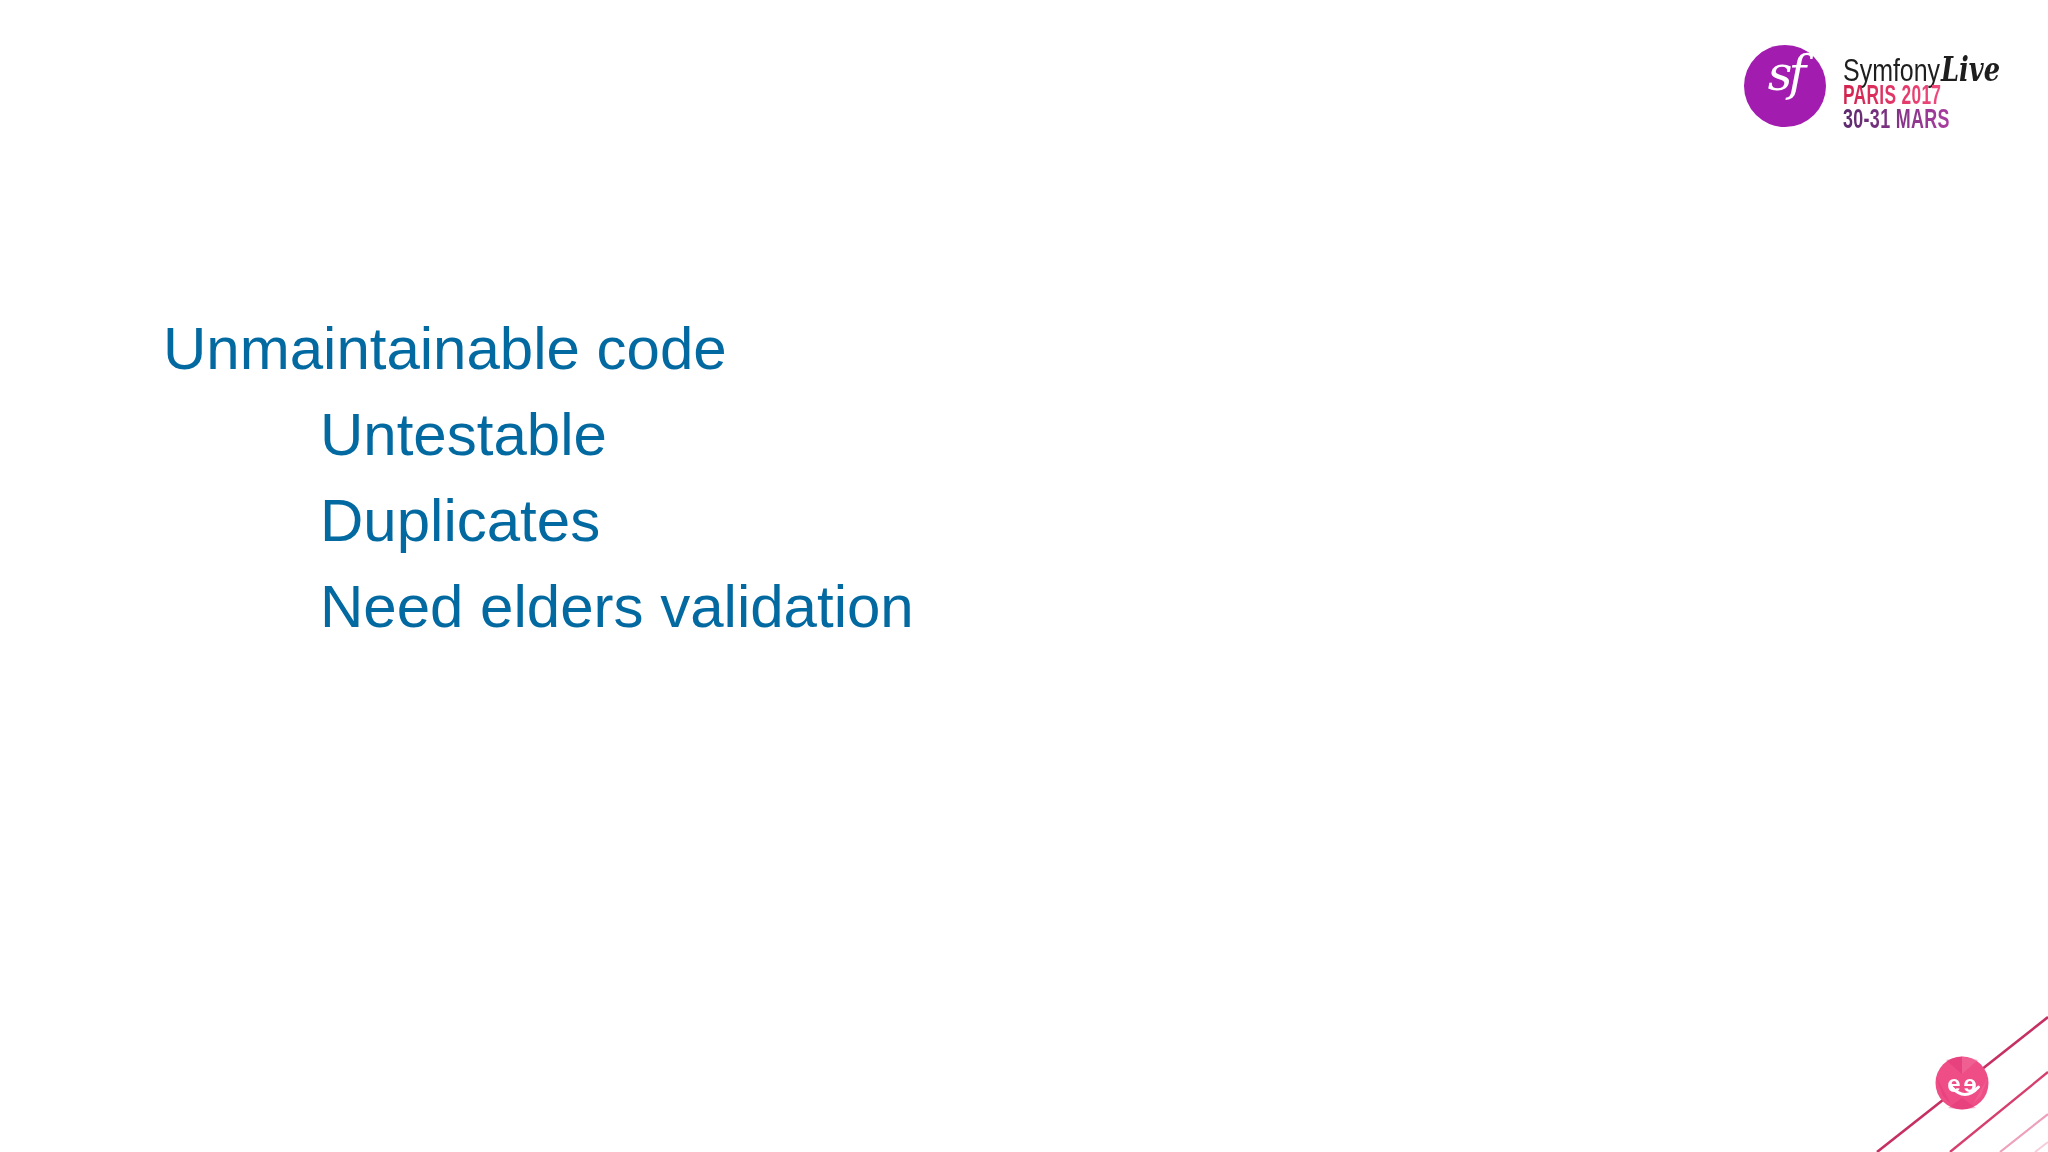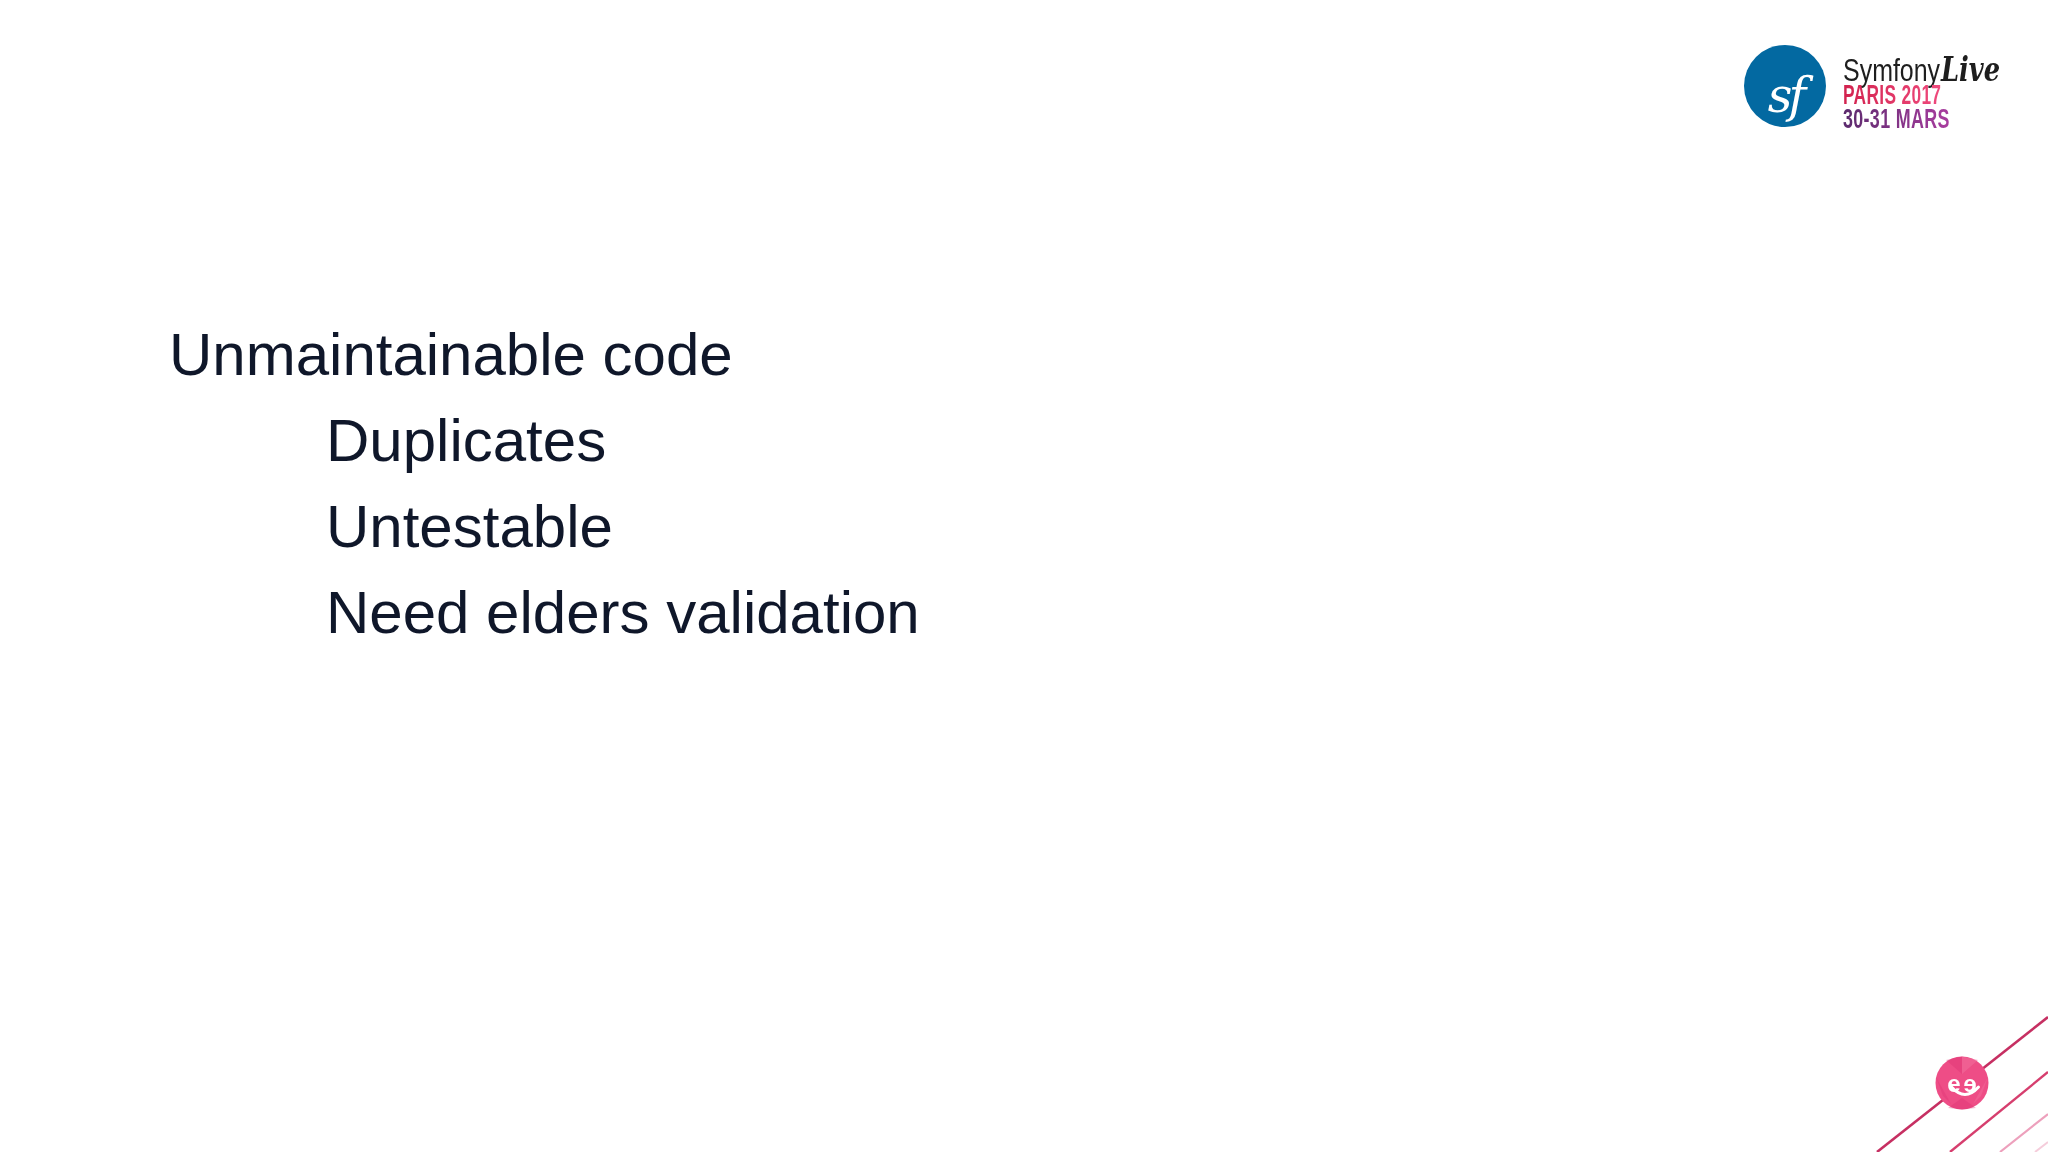--- a/index.html
+++ b/index.html
@@ -9,30 +9,30 @@
   }
   
   .title-row{
     position:absolute;left:159px;top:130px;white-space:nowrap;
     font-weight:bold;font-size:88px;letter-spacing:-1px;line-height:88px;
     color:#e5417a;
   }
   .title-main{margin-left:128px;}
   
   ul.bullets{
-    position:absolute;left:159px;top:302px;margin:10px;padding:0;list-style:none;
-    font-size:60px;line-height:86px;color:#0f172a;white-space:nowrap;
+    position:absolute;left:159px;top:302px;margin:4px;padding:0;list-style:none;
+    font-size:60px;line-height:86px;color:#0369a1;white-space:nowrap;
   }
   ul.bullets li.indent{padding-left:157px;}
   ul.bullets li.spacer{height:86px;}
   
   .sf-circle{
     position:absolute;left:1744px;top:45px;width:82px;height:82px;
-    border-radius:50%;background:#0369a1;color:#ffffff;
-    display:flex;align-items:flex-end;justify-content:center;
+    border-radius:50%;background:#a21caf;color:#ffffff;
+    display:flex;align-items:flex-start;justify-content:center;
     font-family:"DejaVu Serif",serif;font-style:italic;
     font-size:48px;letter-spacing:-4px;padding-bottom:4px;box-sizing:border-box;
   }
   .sym-line{position:absolute;left:1843px;transform-origin:left top;white-space:nowrap;}
   .sym-brand{
     top:50px;font-size:32px;color:#1e1e1e;letter-spacing:0;
     transform:scaleX(.78);
   }
   .sym-brand .live{
     font-family:"DejaVu Serif",serif;font-style:italic;font-weight:bold;
@@ -65,22 +65,22 @@
     <span>sf</span>
   </div>
   <div class="sym-line sym-brand">
     <span>Symfony</span><span class="live">Live</span>
   </div>
   <div class="sym-line sym-paris">PARIS 2017</div>
   <div class="sym-line sym-mars">30-31 MARS</div>
 
   <ul class="bullets">
       <li>Unmaintainable code</li>
+      <li class="indent">Untestable</li>
       <li class="indent">Duplicates</li>
-      <li class="indent">Untestable</li>
       <li class="indent">Need elders validation</li>
       <li class="spacer"></li>
     </ul>
 
   <svg class="corner-decor" viewBox="0 0 400 300">
     <line x1="229" y1="300" x2="400" y2="165" stroke="#c62f62" stroke-width="2.6"></line>
     <line x1="302" y1="300" x2="400" y2="220" stroke="#d63e6e" stroke-width="2.4"></line>
     <line x1="352" y1="300" x2="400" y2="262" stroke="#eda0bc" stroke-width="2.2"></line>
     <line x1="387" y1="300" x2="400" y2="290" stroke="#f5cddb" stroke-width="2.0"></line>
     <g>

